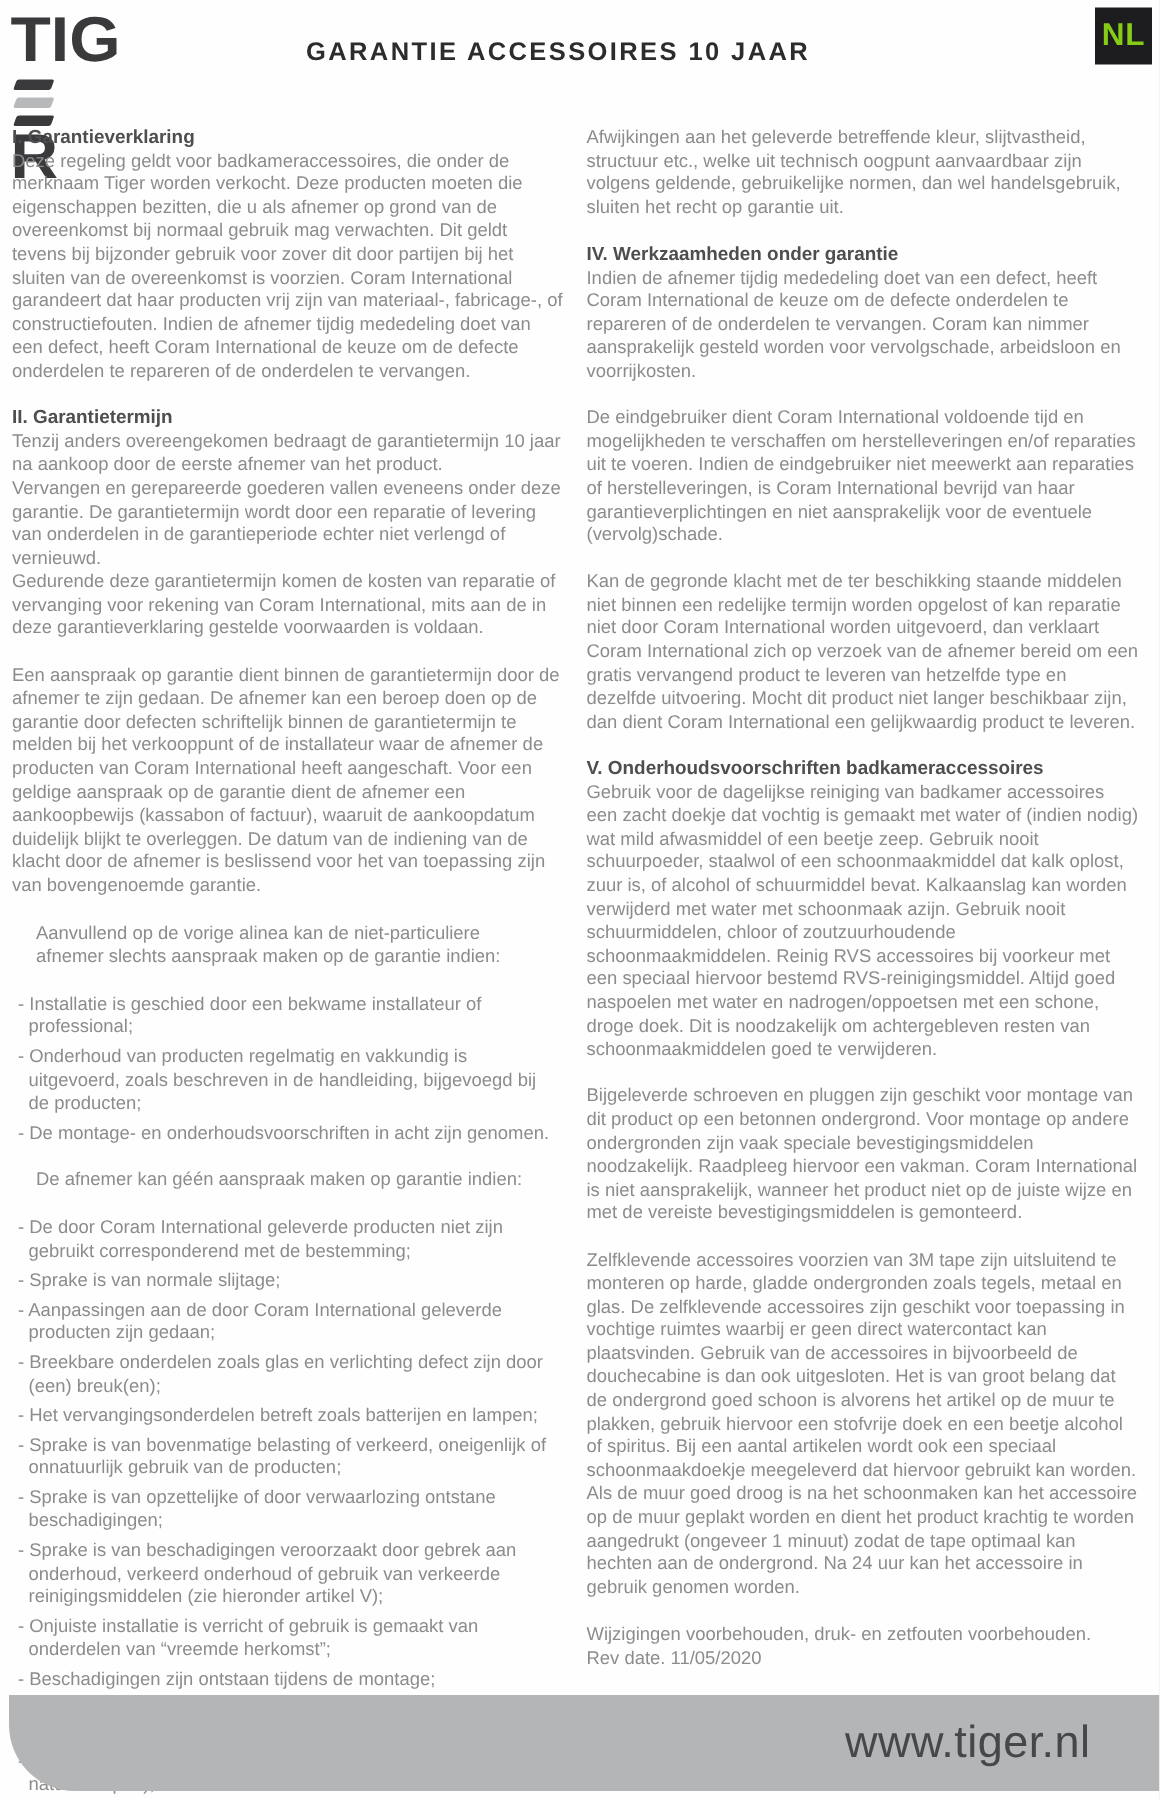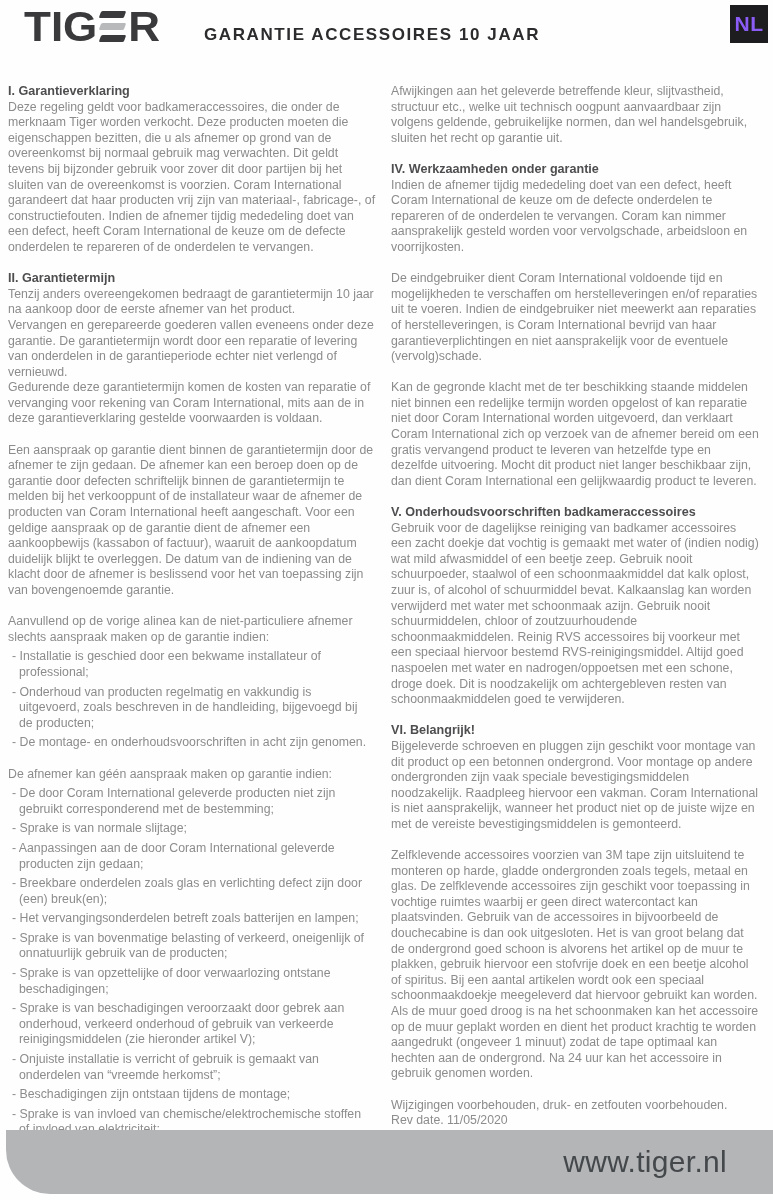--- a/index.html
+++ b/index.html
@@ -3,56 +3,56 @@
 <meta charset="utf-8">
 <style>
   html,body { margin:0; padding:0; background:#e9e9e9; }
   .page {
     position:relative; width:773px; height:1200px; margin:0 auto;
     background:#fefefe; overflow:hidden;
     font-family:"Liberation Sans", sans-serif;
     -webkit-font-smoothing:antialiased;
   }
   
-  .logo { position:absolute; left:24px; top:6px; display:flex; align-items:flex-start; }
+  .logo { position:absolute; left:7px; top:6px; display:flex; align-items:flex-start;flex-direction:column; }
   .logo-text {
     font-weight:700; font-size:44px; line-height:42px; letter-spacing:0px;
     color:var(--logo-dark,#3a3a3c); transform:scaleY(0.96);
   }
   .logo-e {
     display:inline-flex; flex-direction:column; justify-content:space-between;
     height:31px; width:25px; margin:5px 3px 0 3px;
   }
   .logo-e .bar { height:7px; border-radius:1.5px; transform:skewX(-20deg); }
   .logo-e .bar.dark  { background:var(--logo-dark,#3a3a3c); }
   .logo-e .bar.light { background:var(--logo-light,#b8b9bb); }
   .doc-title {
     position:absolute; left:204px; top:25px;
     font-size:17px; font-weight:700; letter-spacing:1.6px;
     color:var(--ink,#2c2c2e); white-space:nowrap;
   }
   .nl-badge {
     position:absolute; top:5px; right:5px; width:38px; height:38px;
-    background:var(--badge-bg,#1d1d1f); color:#8b5cf6;
+    background:var(--badge-bg,#1d1d1f); color:#84cc16;
     font-weight:700; font-size:21px; letter-spacing:0.5px;
     display:flex; align-items:center; justify-content:center;
   }
   
   .content {
     position:absolute; top:84px; left:8px; right:6px;
     display:flex; gap:14px;
     font-size:12.3px; line-height:15.6px; color:var(--body-text,#8c8c8c);
   }
   .col { width:369px; flex:0 0 369px; }
   .sec-heading {
     margin:0; font-size:12.6px; font-weight:700; line-height:15.6px;
     color:var(--heading,#4e4e50);
   }
   .para       { margin:0 0 15.6px 0; white-space:pre-line; }
-  .para-tight { margin:0; white-space:pre-line; }
+  .para-tight { margin:16px; white-space:pre-line; }
   .list       { margin:0 0 15.6px 0; }
   .li         { margin:4px; padding-left:7px; text-indent:-7px; }
   
   .footer-bar {
     position:absolute; left:6px; right:0; top:1130px; height:64px;
     background:var(--footer-bar,#b3b5b7);
     border-bottom-left-radius:44px;
     display:flex; align-items:center; justify-content:flex-end;
     padding-right:46px; box-sizing:border-box;
   }
@@ -111,21 +111,20 @@
         </div>
       </div>
     <div class="col" id="col-right">
         <p class="para">Afwijkingen aan het geleverde betreffende kleur, slijtvastheid, structuur etc., welke uit technisch oogpunt aanvaardbaar zijn volgens geldende, gebruikelijke normen, dan wel handelsgebruik, sluiten het recht op garantie uit.</p>
         <h3 class="sec-heading">IV. Werkzaamheden onder garantie</h3>
         <p class="para">Indien de afnemer tijdig mededeling doet van een defect, heeft Coram International de keuze om de defecte onderdelen te repareren of de onderdelen te vervangen. Coram kan nimmer aansprakelijk gesteld worden voor vervolgschade, arbeidsloon en voorrijkosten.</p>
         <p class="para">De eindgebruiker dient Coram International voldoende tijd en mogelijkheden te verschaffen om herstelleveringen en/of reparaties uit te voeren. Indien de eindgebruiker niet meewerkt aan reparaties of herstelleveringen, is Coram International bevrijd van haar garantieverplichtingen en niet aansprakelijk voor de eventuele (vervolg)schade.</p>
         <p class="para">Kan de gegronde klacht met de ter beschikking staande middelen niet binnen een redelijke termijn worden opgelost of kan reparatie niet door Coram International worden uitgevoerd, dan verklaart Coram International zich op verzoek van de afnemer bereid om een gratis vervangend product te leveren van hetzelfde type en dezelfde uitvoering. Mocht dit product niet langer beschikbaar zijn, dan dient Coram International een gelijkwaardig product te leveren.</p>
         <h3 class="sec-heading">V. Onderhoudsvoorschriften badkameraccessoires</h3>
         <p class="para">Gebruik voor de dagelijkse reiniging van badkamer accessoires een zacht doekje dat vochtig is gemaakt met water of (indien nodig) wat mild afwasmiddel of een beetje zeep. Gebruik nooit schuurpoeder, staalwol of een schoonmaakmiddel dat kalk oplost, zuur is, of alcohol of schuurmiddel bevat. Kalkaanslag kan worden verwijderd met water met schoonmaak azijn. Gebruik nooit schuurmiddelen, chloor of zoutzuurhoudende schoonmaakmiddelen. Reinig RVS accessoires bij voorkeur met een speciaal hiervoor bestemd RVS-reinigingsmiddel. Altijd goed naspoelen met water en nadrogen/oppoetsen met een schone, droge doek. Dit is noodzakelijk om achtergebleven resten van schoonmaakmiddelen goed te verwijderen.</p>
-        <h3 class="sec-heading">VI. Belangrijk!</h3>
         <p class="para">Bijgeleverde schroeven en pluggen zijn geschikt voor montage van dit product op een betonnen ondergrond. Voor montage op andere ondergronden zijn vaak speciale bevestigingsmiddelen noodzakelijk. Raadpleeg hiervoor een vakman. Coram International is niet aansprakelijk, wanneer het product niet op de juiste wijze en met de vereiste bevestigingsmiddelen is gemonteerd.</p>
         <p class="para">Zelfklevende accessoires voorzien van 3M tape zijn uitsluitend te monteren op harde, gladde ondergronden zoals tegels, metaal en glas. De zelfklevende accessoires zijn geschikt voor toepassing in vochtige ruimtes waarbij er geen direct watercontact kan plaatsvinden. Gebruik van de accessoires in bijvoorbeeld de douchecabine is dan ook uitgesloten. Het is van groot belang dat de ondergrond goed schoon is alvorens het artikel op de muur te plakken, gebruik hiervoor een stofvrije doek en een beetje alcohol of spiritus. Bij een aantal artikelen wordt ook een speciaal schoonmaakdoekje meegeleverd dat hiervoor gebruikt kan worden. Als de muur goed droog is na het schoonmaken kan het accessoire op de muur geplakt worden en dient het product krachtig te worden aangedrukt (ongeveer 1 minuut) zodat de tape optimaal kan hechten aan de ondergrond. Na 24 uur kan het accessoire in gebruik genomen worden.</p>
         <p class="para">Wijzigingen voorbehouden, druk- en zetfouten voorbehouden.
 Rev date. 11/05/2020</p>
         <p class="para">CORAM, Hogeweg 87-93, 5301 LK Zaltbommel, The Netherlands</p>
       </div>
   </div>
 
   <div class="footer-bar">
     <span class="website">www.tiger.nl</span>

